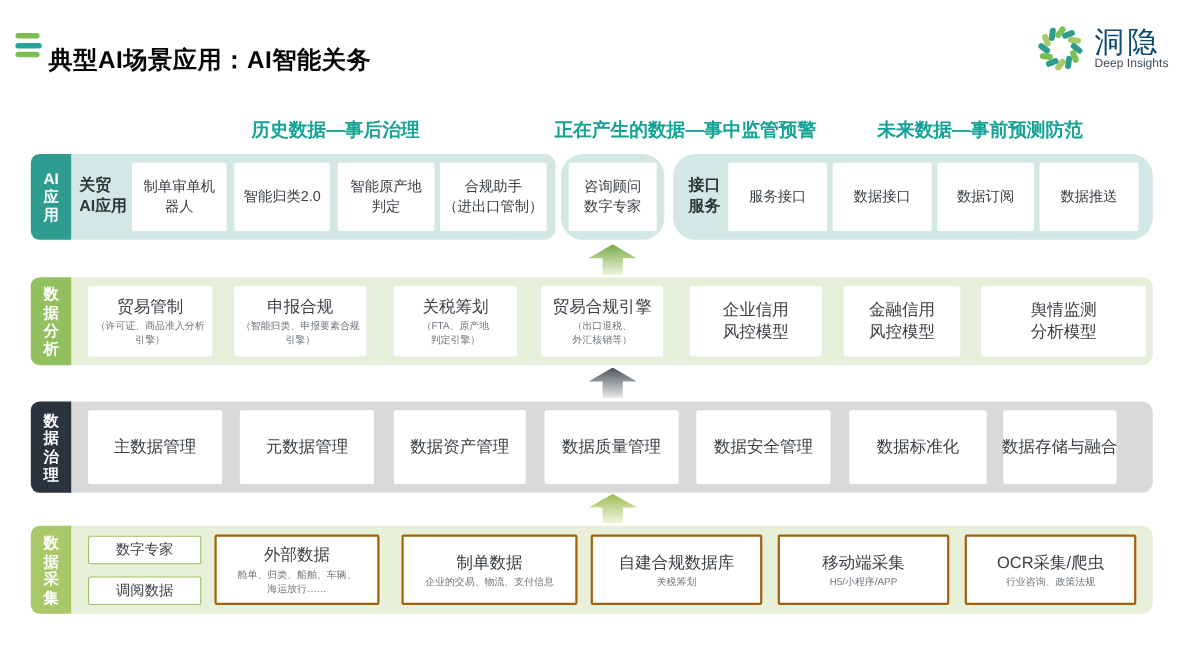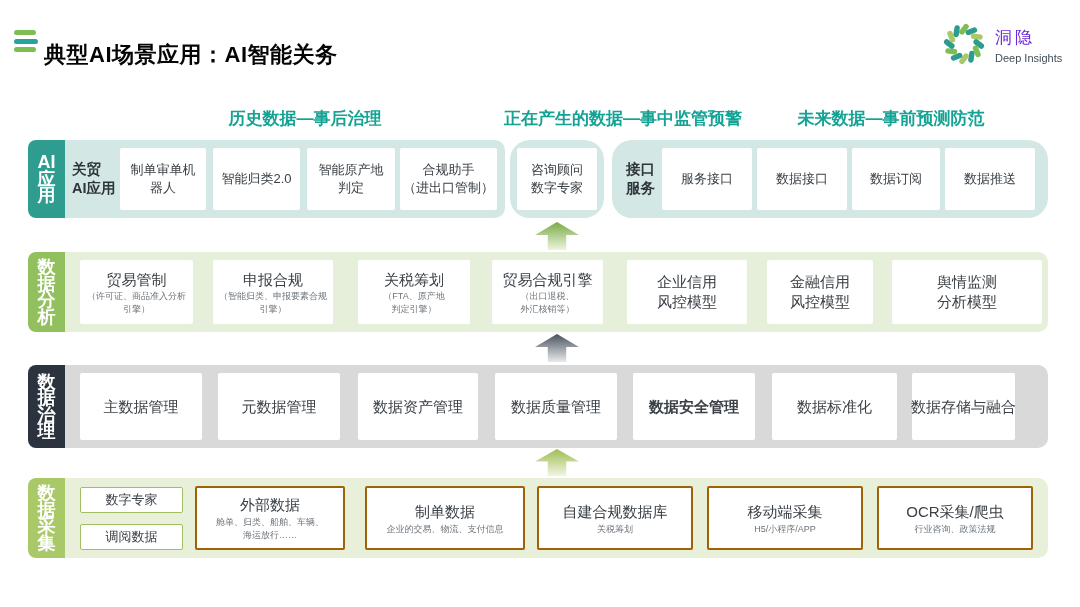--- a/index.html
+++ b/index.html
@@ -8,30 +8,30 @@
     font-family:"Liberation Sans","DejaVu Sans",sans-serif;color:#3a4046;
   }
   
   .bars{position:absolute;left:14px;top:30px;width:24px;}
   .bars i{display:block;height:5px;border-radius:3px;margin-bottom:3.5px;}
   .bars i:nth-child(1){background:#7cbe51;width:22px;}
   .bars i:nth-child(2){background:#26a39b;width:24px;}
   .bars i:nth-child(3){background:#7cbe51;width:22px;}
   .page-title{position:absolute;left:44px;top:25px;font-size:22px;font-weight:700;color:#050505;letter-spacing:0.5px;white-space:nowrap;}
   .logo-wrap{position:absolute;left:940px;top:20px;display:flex;align-items:center;gap:7px;}
-  .logo-text .nm{font-size:17px;color:#6d28d9;letter-spacing:3px;line-height:28px;}
+  .logo-text .nm{font-size:27px;color:#0c4a6e;letter-spacing:3px;line-height:28px;}
   .logo-text .sub{font-size:11px;color:#414e5a;line-height:13px;}
   
   .colhead{position:absolute;top:107px;transform:translateX(-50%);font-size:17px;font-weight:700;color:#14a294;white-space:nowrap;}
   
   .row{position:absolute;left:0;width:1080px;}
   .tab{
     position:absolute;left:28px;width:37px;top:0;bottom:0;border-radius:8px 0 0 8px;
     display:flex;flex-direction:column;align-items:center;justify-content:center;
-    color:#fff;font-weight:700;font-size:18px;line-height:16.5px;text-align:center;
+    color:#fff;font-weight:700;font-size:14px;line-height:16.5px;text-align:center;
   }
   .panel{position:absolute;top:0;bottom:0;border-radius:0 10px 10px 0;}
   .panel.free{border-radius:20px;}
   .glabel{position:absolute;top:50%;transform:translateY(-50%);font-weight:700;font-size:14.5px;line-height:19px;color:#2f353c;white-space:nowrap;}
   .box{
     position:absolute;background:#ffffff;border-radius:2px;
     display:flex;flex-direction:column;align-items:center;justify-content:center;
     text-align:center;padding:2px 3px;box-sizing:border-box;
   }
   .box .t{font-size:13px;line-height:18px;color:#3a4046;white-space:nowrap;}
@@ -223,21 +223,21 @@
       </div>
       <div class="box" style="left:153px;width:122px;">
         <div class="t3">元数据管理</div>
       </div>
       <div class="box" style="left:293px;width:120px;">
         <div class="t3">数据资产管理</div>
       </div>
       <div class="box" style="left:430px;width:122px;">
         <div class="t3">数据质量管理</div>
       </div>
-      <div class="box" style="left:568px;width:122px;font-weight:bold;">
+      <div class="box" style="left:568px;width:122px;">
         <div class="t3">数据安全管理</div>
       </div>
       <div class="box" style="left:707px;width:125px;">
         <div class="t3">数据标准化</div>
       </div>
       <div class="box" style="left:847px;width:103px;">
         <div class="t3">数据存储与融合</div>
       </div>
     </div>
   </section>

